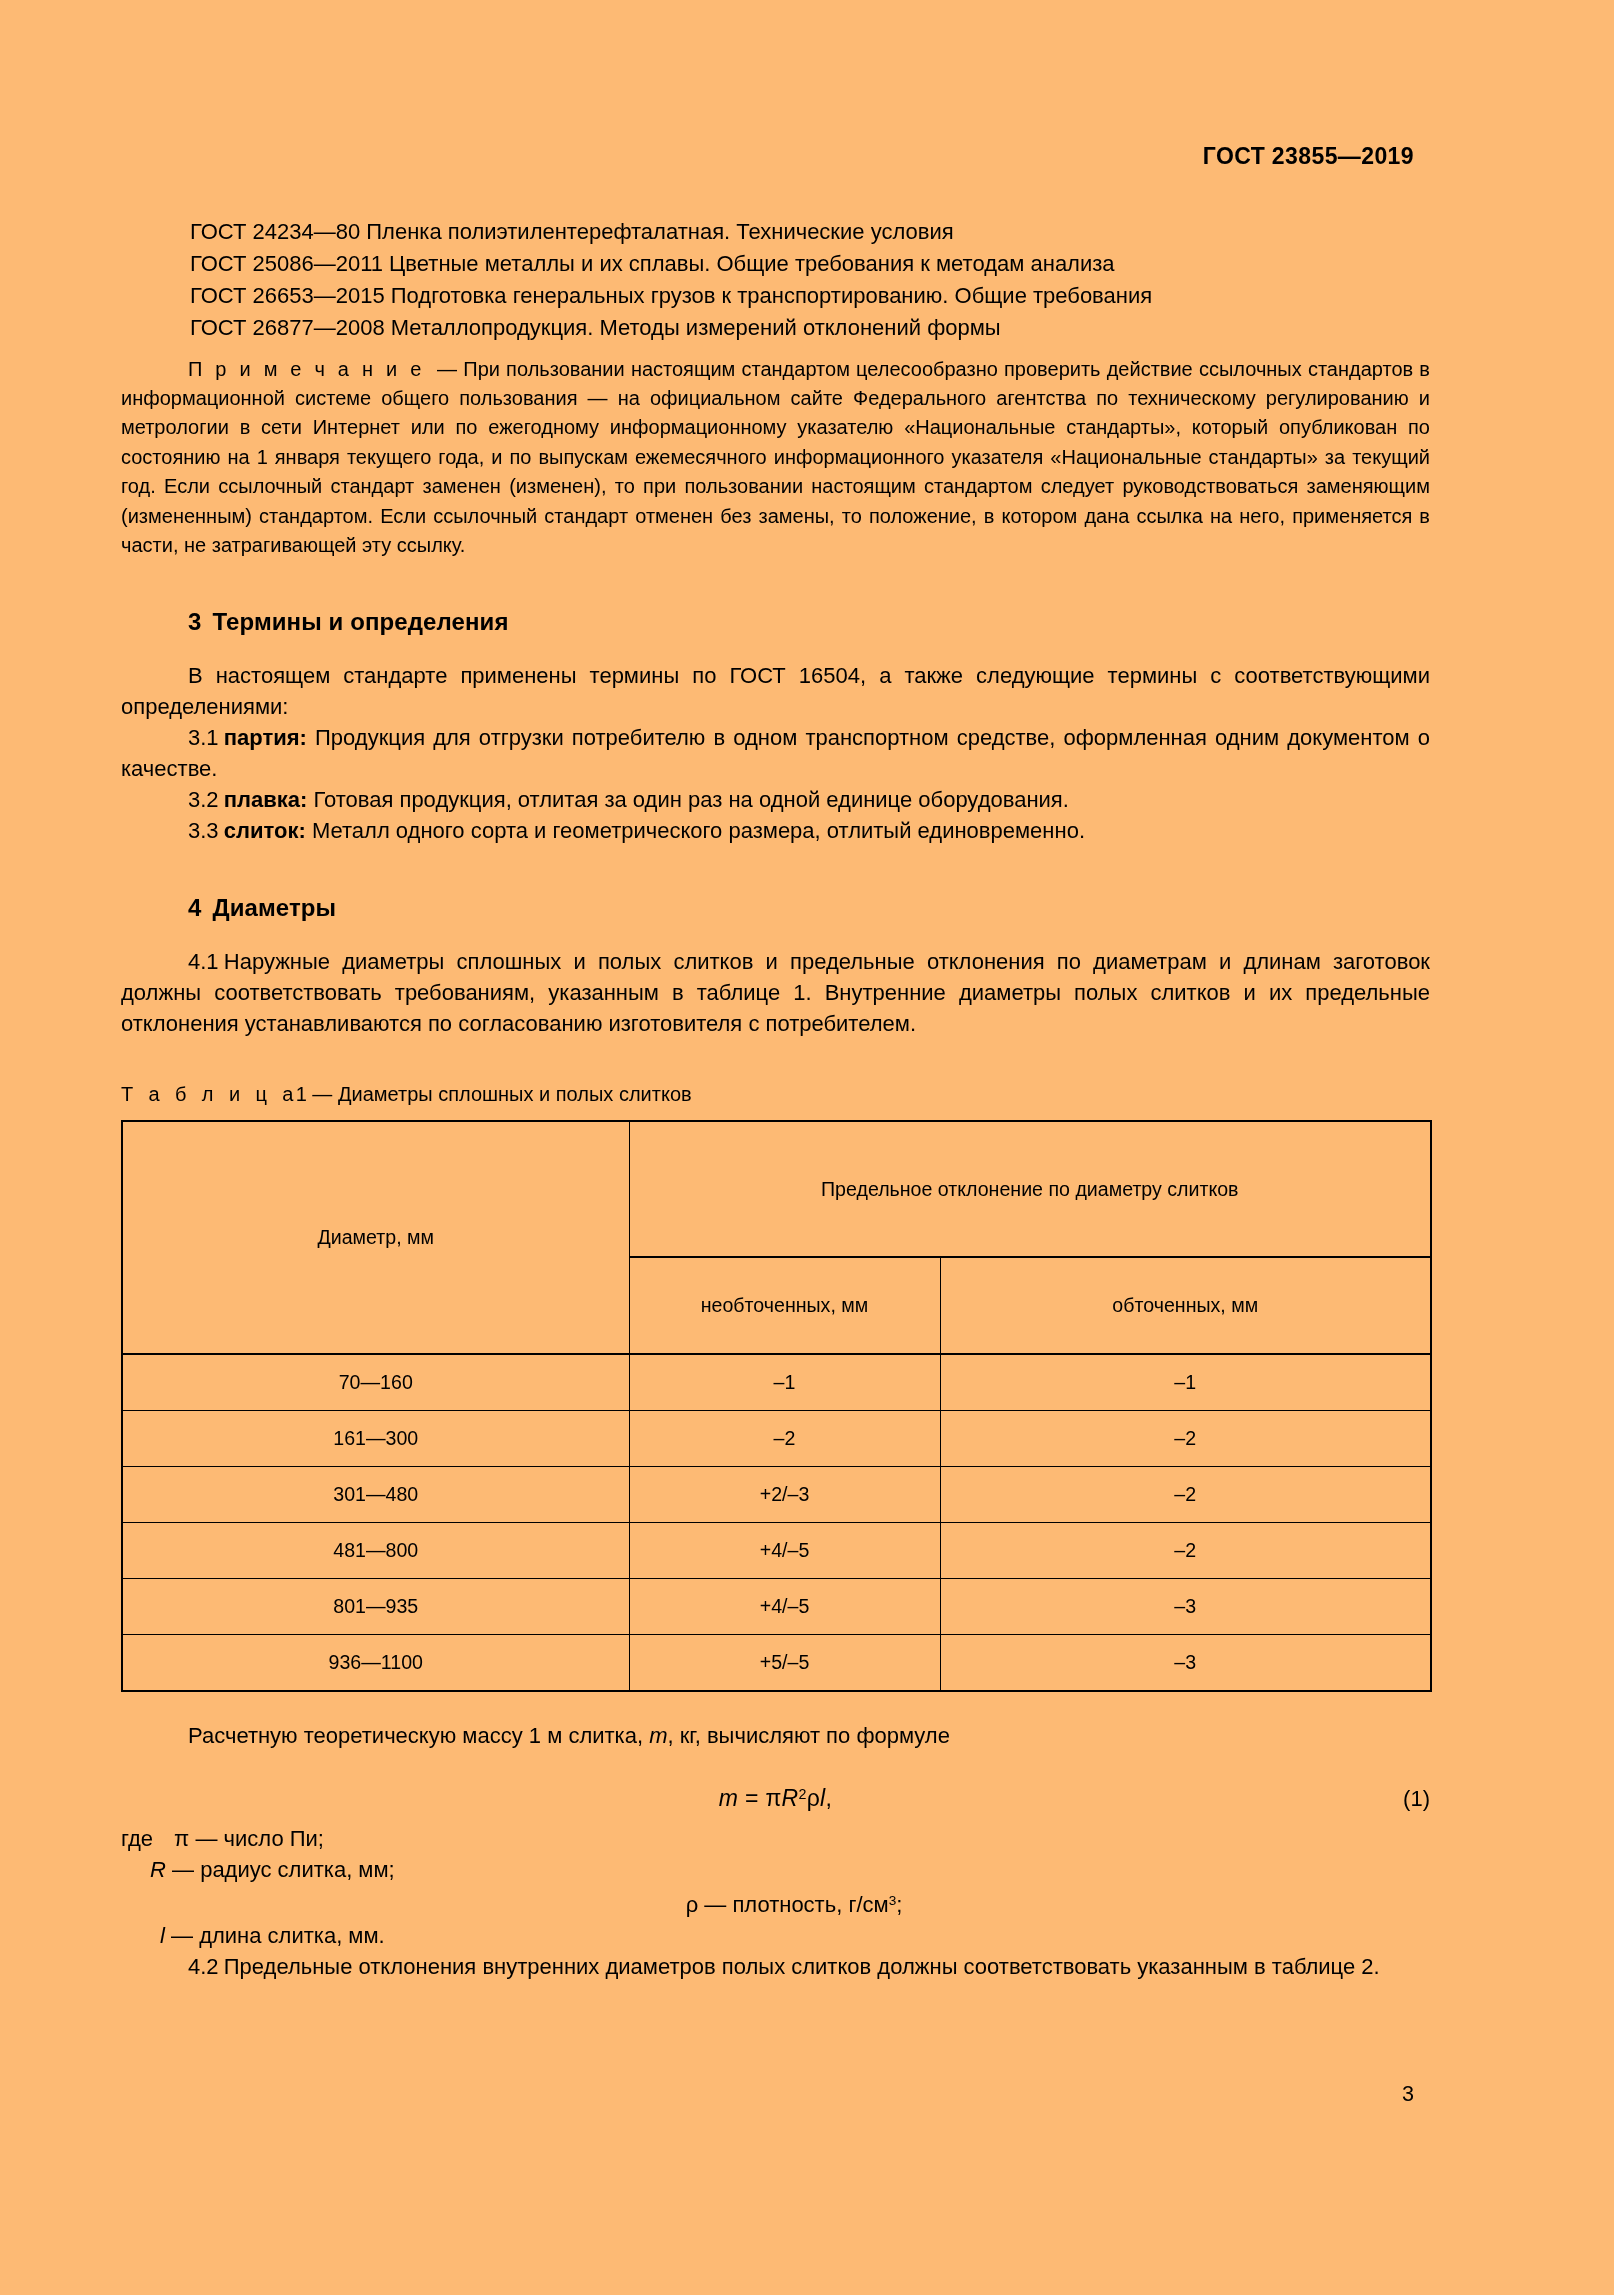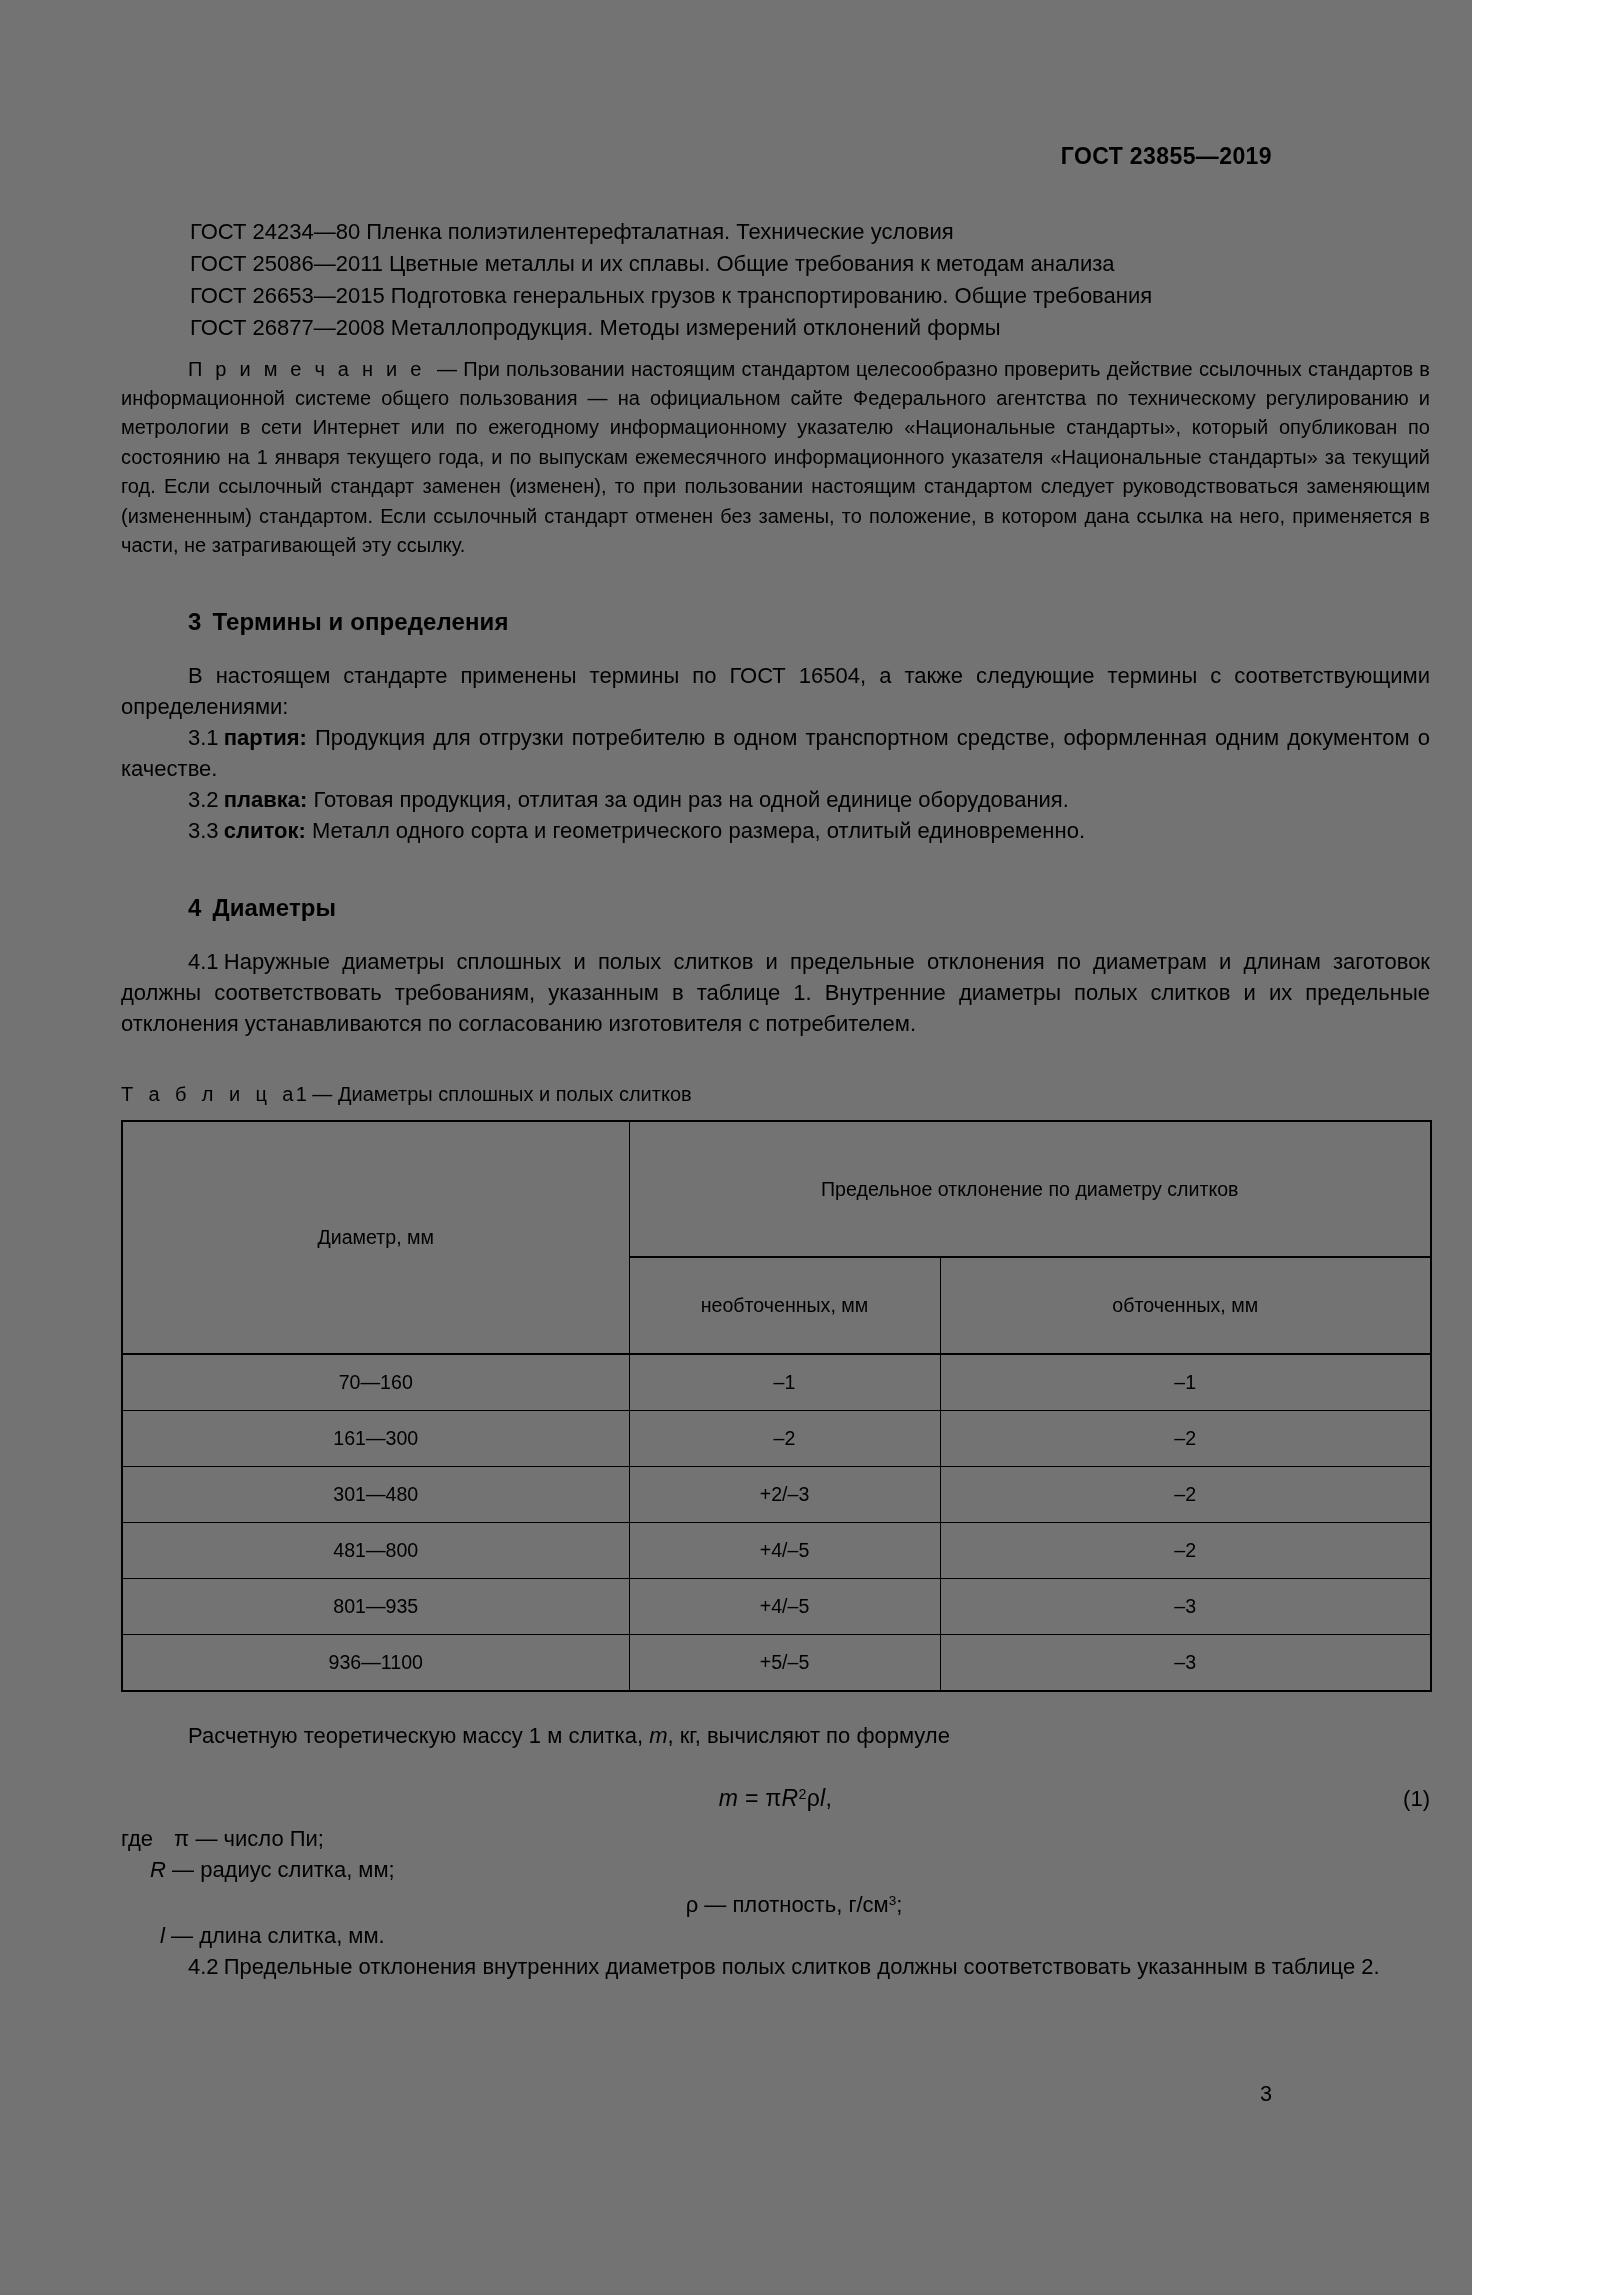--- a/index.html
+++ b/index.html
@@ -7,23 +7,23 @@
     margin: 0;
     padding: 0;
     background: #ffffff;
   }
   body {
     font-family: "Liberation Sans", sans-serif;
     color: #000000;
   }
   .page {
     position: relative;
-    width: 1472px;
+    width: 1614px;
     height: 2295px;
-    background: #737373;
+    background: #fdba74;
     box-sizing: border-box;
     overflow: hidden;
   }
 
   
   .page-header {
     position: absolute;
     top: 143px;
     right: 200px;
     font-size: 23px;

